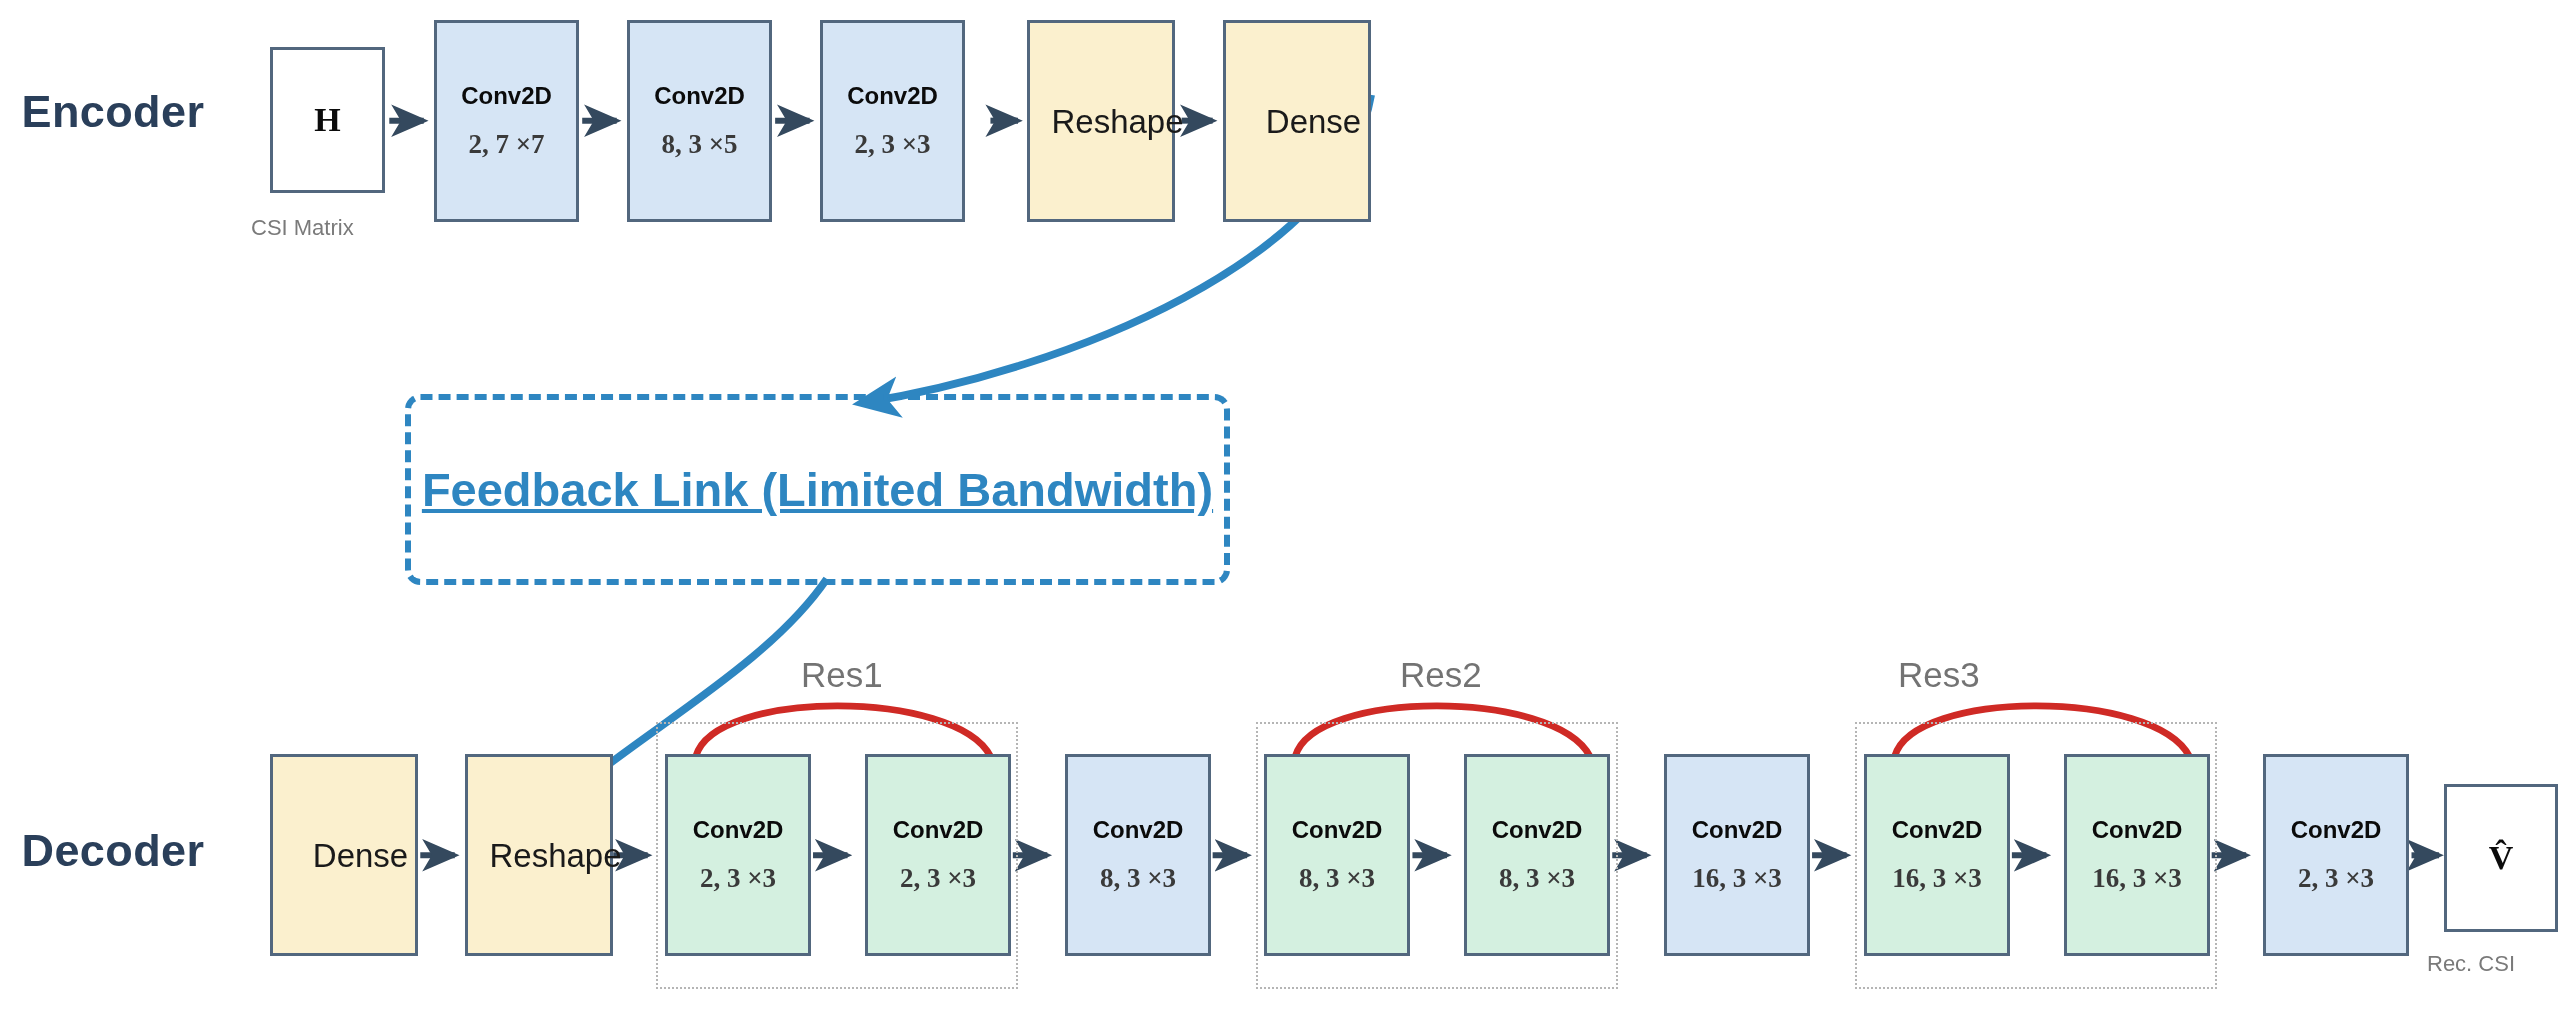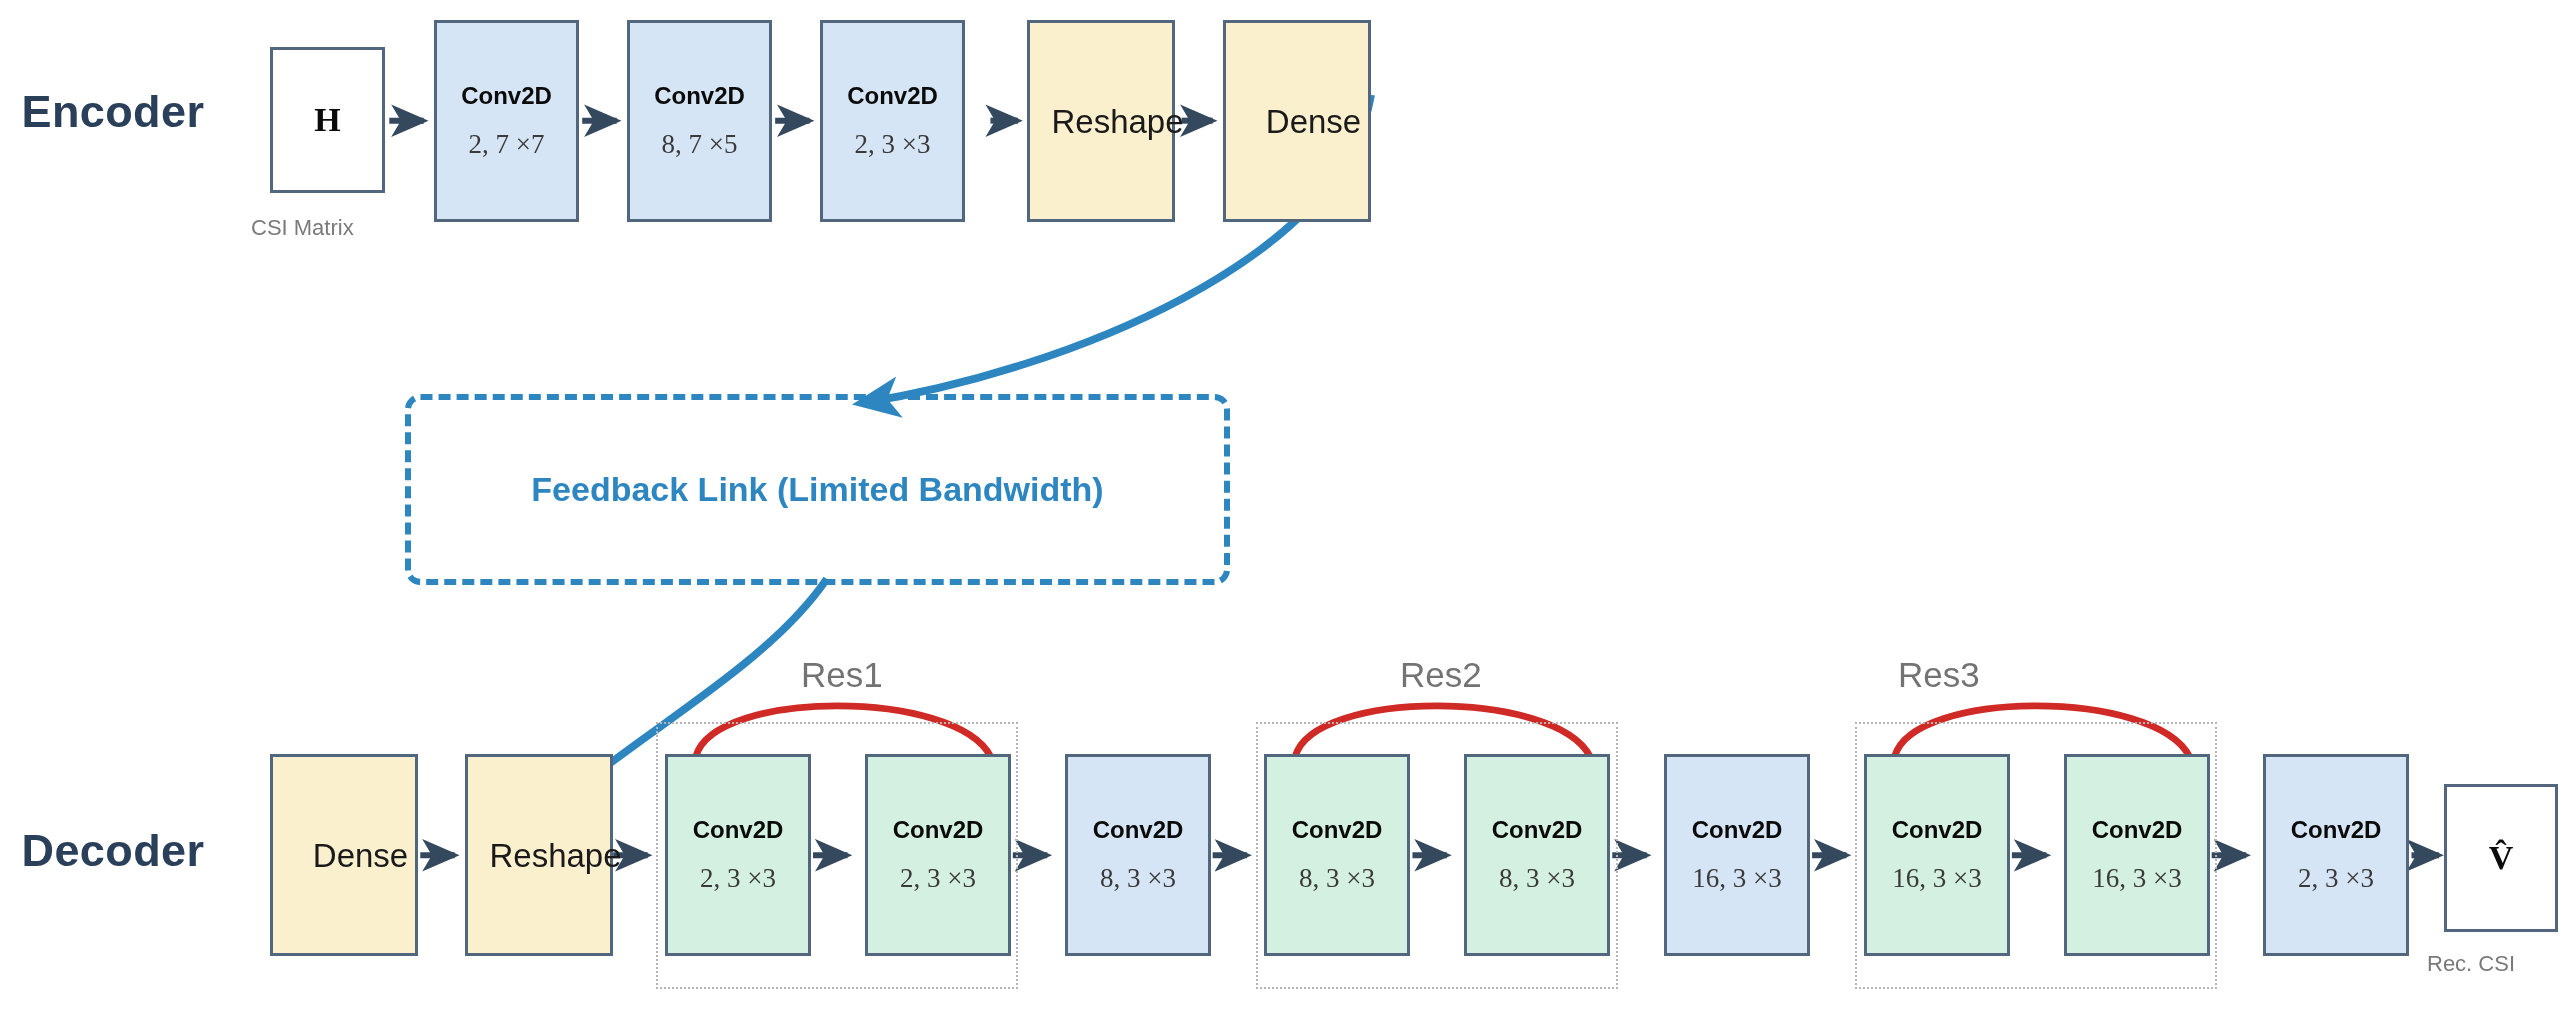--- a/index.html
+++ b/index.html
@@ -15,30 +15,30 @@
       background:#ffffff;display:flex;flex-direction:column;
       align-items:center;justify-content:center;}
   .node.blue{background:#d6e5f5;}
   .node.yellow{background:#fbf0ce;padding-left:33px;}
   .node.green{background:#d4f0e0;}
   .node.plain{background:#ffffff;}
 
   .node .ttl{font-size:24px;font-weight:bold;color:#0b0b0b;
       line-height:1;white-space:nowrap;}
   .node .sub{font-size:27px;color:#3a3a3a;line-height:1;margin-top:22.4px;
-      white-space:nowrap;font-family:"Liberation Serif",serif;}
+      white-space:nowrap;font-family:"Liberation Serif",serif;font-weight:bold;}
   .node.single .ttl{font-weight:normal;font-size:33px;color:#1a1a1a;}
   .node.sym .ttl{font-family:"Liberation Serif",serif;font-weight:bold;font-size:34px;}
 
   .caption{position:absolute;font-size:22px;color:#7a7a7a;
       white-space:nowrap;}
 
   .fb-box{position:absolute;box-sizing:border-box;border:6px dashed #2e86c1;
       border-radius:15.5px;display:flex;align-items:center;justify-content:center;}
-  .fb-text{font-size:34px;font-weight:bold;color:#2e86c1;white-space:nowrap;}
+  .fb-text{font-size:47px;font-weight:bold;color:#2e86c1;white-space:nowrap;text-decoration:underline;}
 
   .res-group{position:absolute;box-sizing:border-box;
       border:2.6px dotted #b5b5b5;background:transparent;}
   .res-label{position:absolute;font-size:35px;color:#737373;white-space:nowrap;}
 </style>
 </head>
 <body>
 
 <div id="canvas">
 
@@ -95,21 +95,21 @@
   </div>
   <div class="caption" style="left:251px;top:215px;">CSI Matrix</div>
 
   <div class="node blue" style="left:434px;top:20px;width:145px;height:202px;">
     <span class="ttl">Conv2D</span>
     <span class="sub">2, 7 ×7</span>
   </div>
 
   <div class="node blue" style="left:627px;top:20px;width:145px;height:202px;">
     <span class="ttl">Conv2D</span>
-    <span class="sub">8, 7 ×5</span>
+    <span class="sub">8, 3 ×5</span>
   </div>
 
   <div class="node blue" style="left:820px;top:20px;width:145px;height:202px;">
     <span class="ttl">Conv2D</span>
     <span class="sub">2, 3 ×3</span>
   </div>
 
   <div class="node yellow single" style="left:1027px;top:20px;width:148px;height:202px;">
     <span class="ttl">Reshape</span>
   </div>

